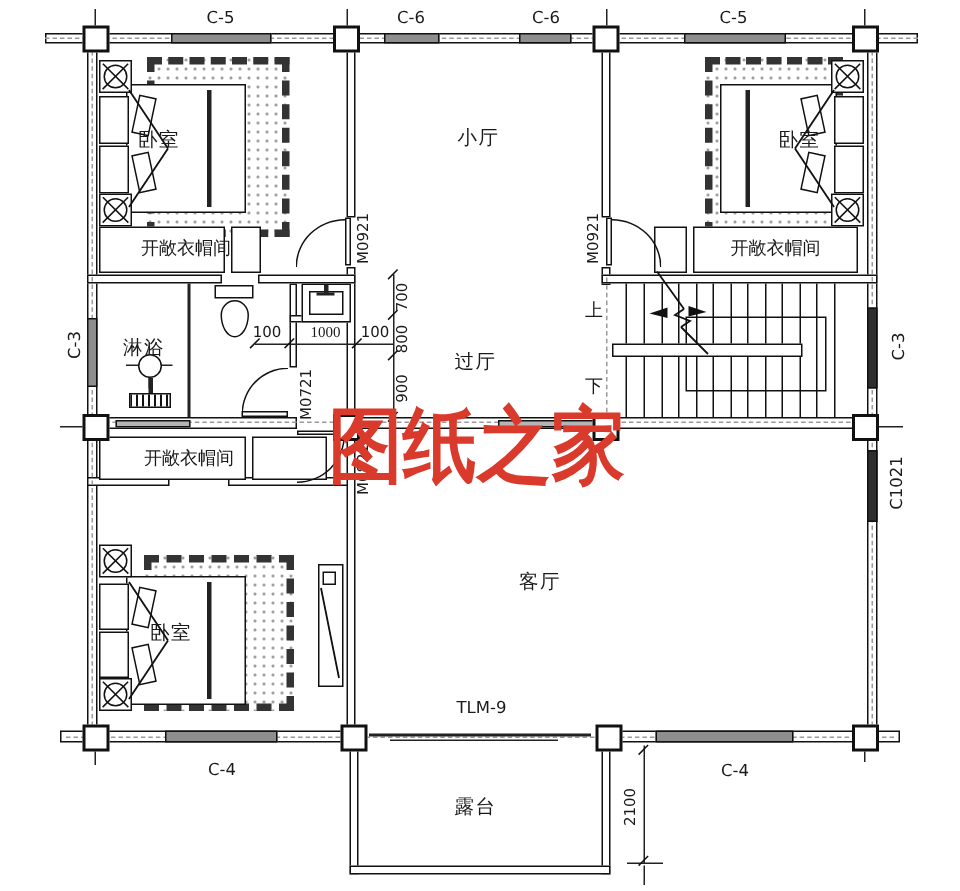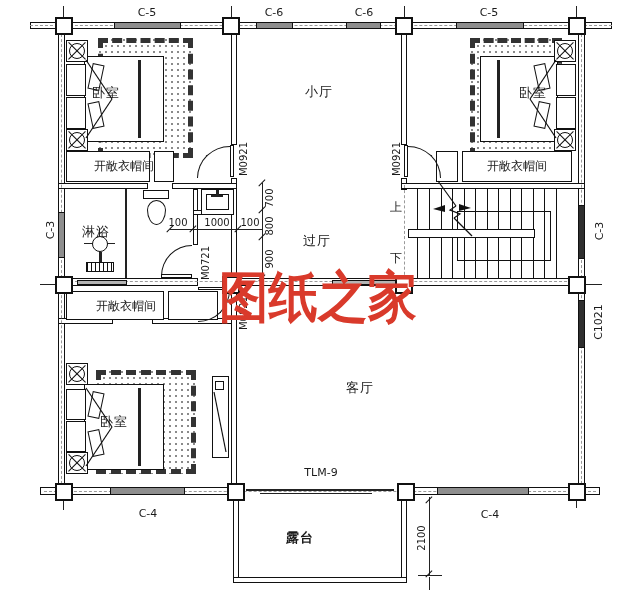--- a/index.html
+++ b/index.html
@@ -244,21 +244,21 @@
   <div class="ln" style="left:418px;top:575px;width:24px;height:1.2px;"></div>
   <div class="ln" style="left:429px;top:577px;width:1px;height:13px;"></div>
 
   <div class="lbl room" style="left:106px;top:93px;">卧室</div>
   <div class="lbl room" style="left:533px;top:93px;">卧室</div>
   <div class="lbl room" style="left:114px;top:422px;">卧室</div>
   <div class="lbl room" style="left:319px;top:92px;">小厅</div>
   <div class="lbl room" style="left:317px;top:241px;">过厅</div>
   <div class="lbl room" style="left:360px;top:388px;">客厅</div>
   <div class="lbl room" style="left:96px;top:232px;">淋浴</div>
-  <div class="lbl room" style="left:300px;top:538px;font-weight:bold;">露台</div>
+  <div class="lbl room" style="left:317px;top:538px;">露台</div>
   <div class="lbl" style="left:124px;top:166px;">开敞衣帽间</div>
   <div class="lbl" style="left:517px;top:166px;">开敞衣帽间</div>
   <div class="lbl" style="left:126px;top:306px;">开敞衣帽间</div>
 
   <div class="lbl" style="left:396px;top:207px;">上</div>
   <div class="lbl" style="left:396px;top:258px;">下</div>
 
   <div class="lbl glbl" style="left:147px;top:12px;">C-5</div>
   <div class="lbl glbl" style="left:274px;top:12px;">C-6</div>
   <div class="lbl glbl" style="left:364px;top:12px;">C-6</div>
@@ -269,21 +269,21 @@
   <div class="lbl glbl vlbl" style="left:599px;top:231px;">C-3</div>
   <div class="lbl glbl vlbl" style="left:598px;top:322px;">C1021</div>
 
   <div class="lbl dim vlbl" style="left:243px;top:159px;">M0921</div>
   <div class="lbl dim vlbl" style="left:396px;top:159px;">M0921</div>
   <div class="lbl dim vlbl" style="left:205px;top:263px;">M0721</div>
   <div class="lbl dim vlbl" style="left:243px;top:313px;">M0821</div>
   <div class="lbl glbl" style="left:321px;top:472px;">TLM-9</div>
 
   <div class="lbl dim" style="left:178px;top:222px;">100</div>
-  <div class="lbl dim" style="left:217px;top:222px;">1000</div>
+  <div class="lbl dim" style="left:217px;top:222px;font-family:Liberation Serif, serif;">1000</div>
   <div class="lbl dim" style="left:250px;top:222px;">100</div>
   <div class="lbl dim vlbl" style="left:269px;top:198px;">700</div>
   <div class="lbl dim vlbl" style="left:269px;top:226px;">800</div>
   <div class="lbl dim vlbl" style="left:269px;top:259px;">900</div>
   <div class="lbl dim vlbl" style="left:421px;top:538px;">2100</div>
 
   <div class="wm">图纸之家</div>
 
 </div>
 

